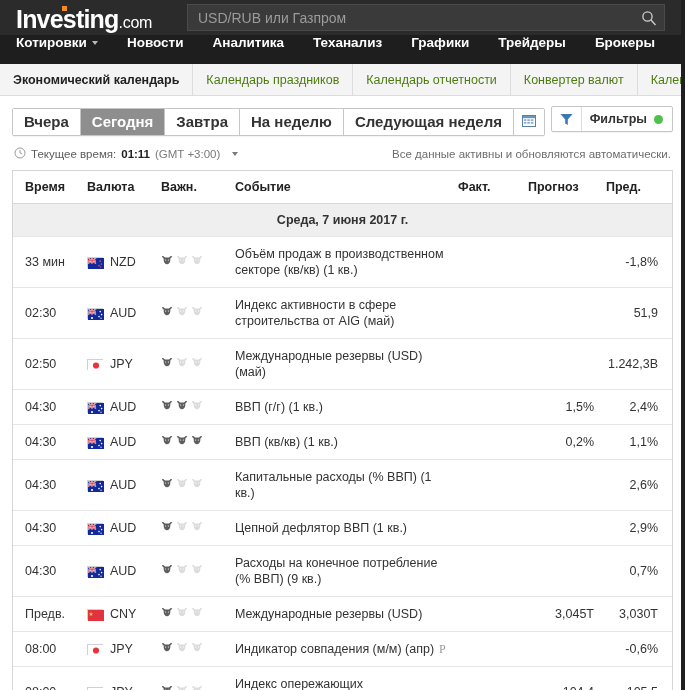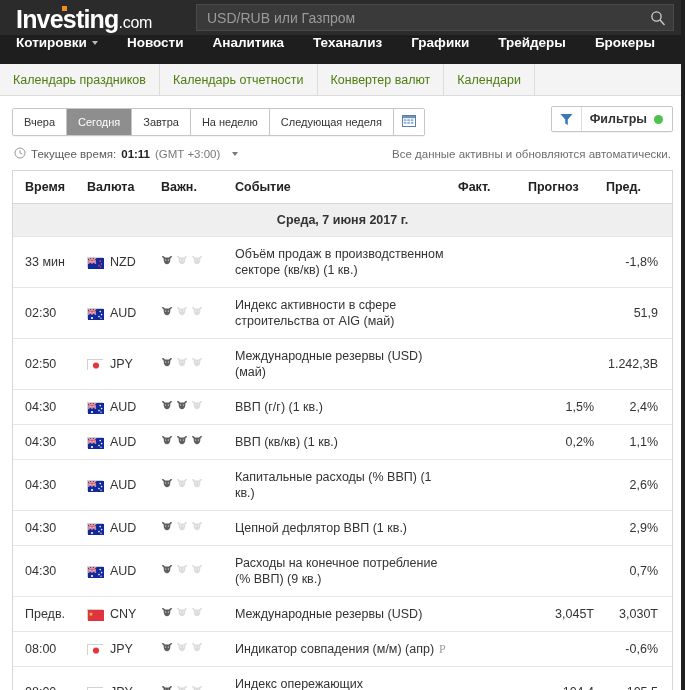--- a/index.html
+++ b/index.html
@@ -22,21 +22,21 @@
     font-size: 25px; font-weight: bold; letter-spacing: -0.8px;
     position: relative; font-family:"Liberation Sans", sans-serif;
   }
   .logo .word .dot {
     position:absolute; width:5px; height:5px; background:#f68b1f;
     left:46px; top:1px;
   }
   .logo .com { font-size: 16px; font-weight: normal; letter-spacing:-0.3px;margin-top:12px; }
 
   .searchwrap {
-    position:absolute; left:196px; top:4px; width:478px; height:27px;
+    position:absolute; left:187px; top:4px; width:478px; height:27px;
     background:#3a3a3a; border:1px solid #4a4a4a; display:flex; align-items:center;
   }
   .searchwrap input {
     flex:1; background:transparent; border:none; outline:none;
     color:#cfcfcf; font-size:14px; padding-left:10px;
     font-family:"Liberation Sans", sans-serif;
   }
   .searchwrap input::placeholder { color:#9b9b9b; }
   .search-icon { width:30px; display:flex; align-items:center; justify-content:center; }
 
@@ -68,21 +68,21 @@
   .subnav .sitem.active { font-weight:bold; color:#222; background:#f4f4f4; }
 
   
   .controls {
     position:relative; height:40px; margin-top:6px; padding:0 12px;
     display:flex; align-items:center;
   }
   .btngroup { display:flex; border:1px solid #c6c6c6; border-radius:2px; overflow:hidden;
               box-shadow:0 1px 1px rgba(0,0,0,.05); background:#fff; }
   .btngroup .rb {
-    font-size:11px; font-weight:normal; color:#333;
+    font-size:15px; font-weight:bold; color:#333;
     padding:6px 11px; border-right:1px solid #c6c6c6; background:#fff; cursor:pointer;
     line-height:14px;
   }
   .btngroup .rb:last-child { border-right:none; }
   .btngroup .rb.active { background:#8e8e8e; color:#fff; }
   .btngroup .rb.calbtn { padding:5px 8px; display:flex; align-items:center; }
 
   .filters {
     position:absolute; right:12px; top:4px;
     display:flex; align-items:center; border:1px solid #c6c6c6; border-radius:2px;
@@ -185,20 +185,23 @@
       </div>
     <div class="item">
         <span>Брокеры</span>
       </div>
     <div class="item">
         <span>Инстру</span>
       </div>
   </div>
 
   <div class="subnav">
+    <div class="sitem active">
+        <span>Экономический календарь</span>
+      </div>
     <div class="sitem">
         <span>Календарь праздников</span>
       </div>
     <div class="sitem">
         <span>Календарь отчетности</span>
       </div>
     <div class="sitem">
         <span>Конвертер валют</span>
       </div>
     <div class="sitem">

